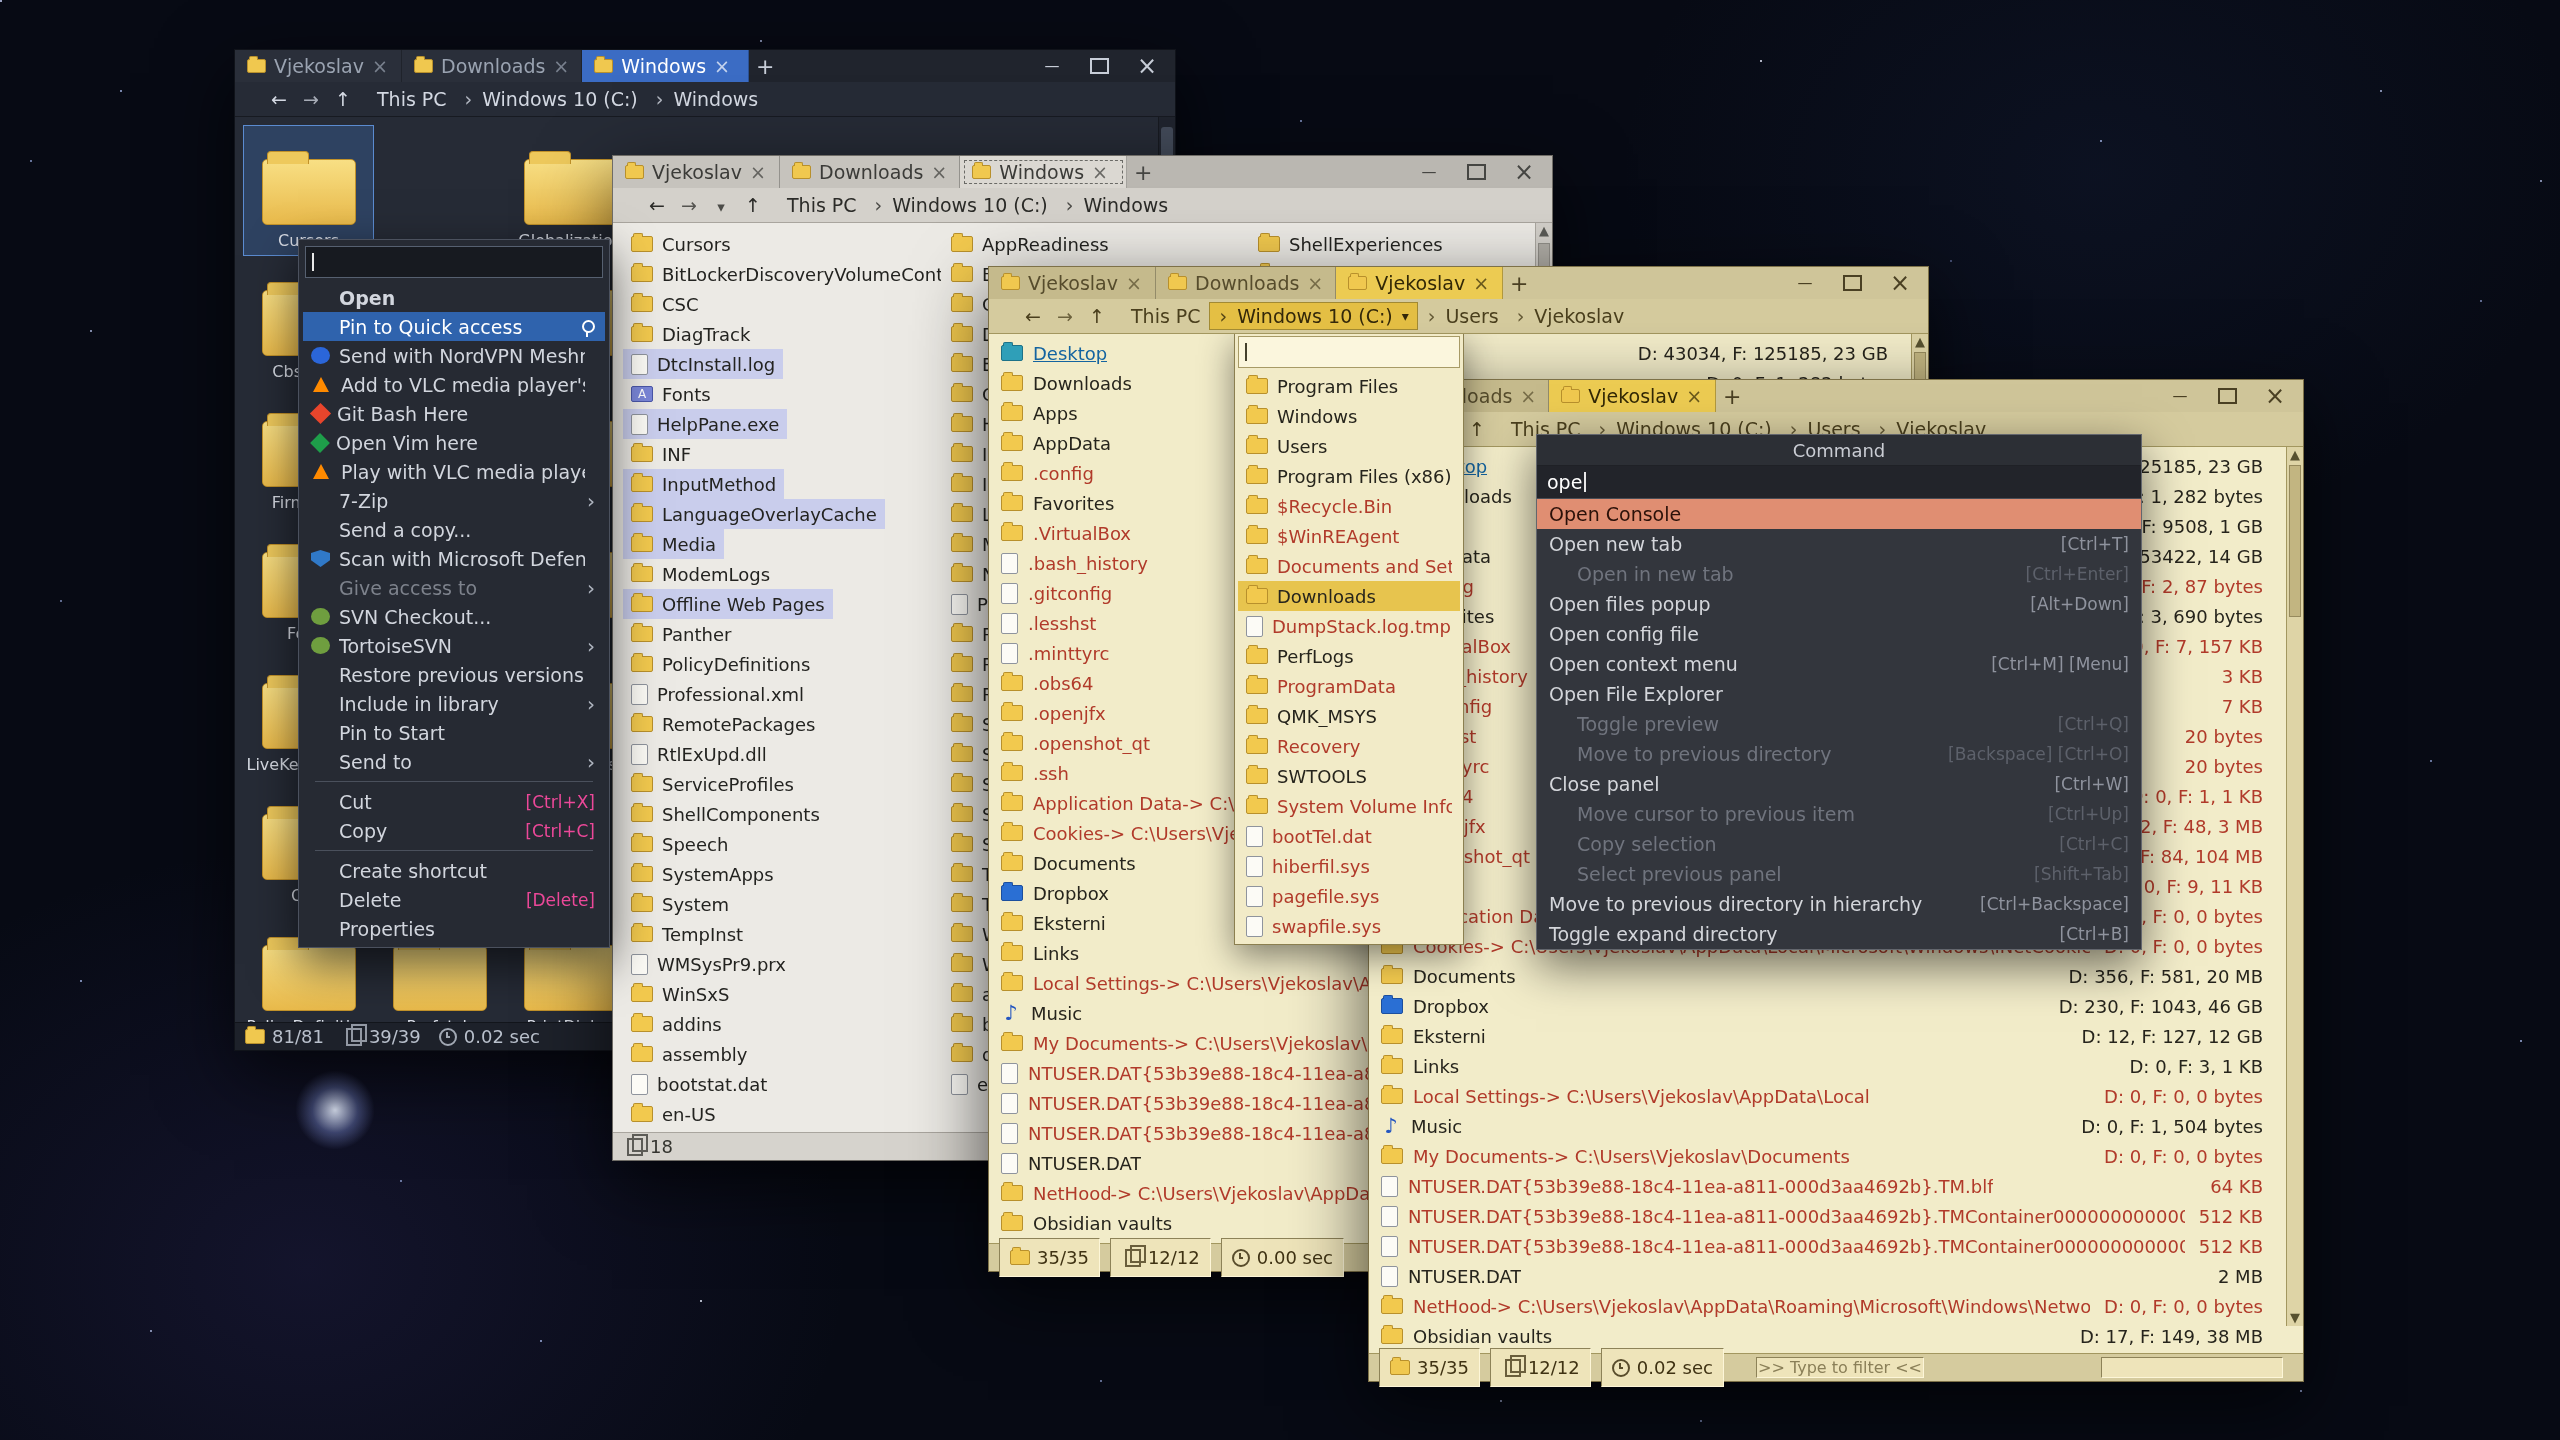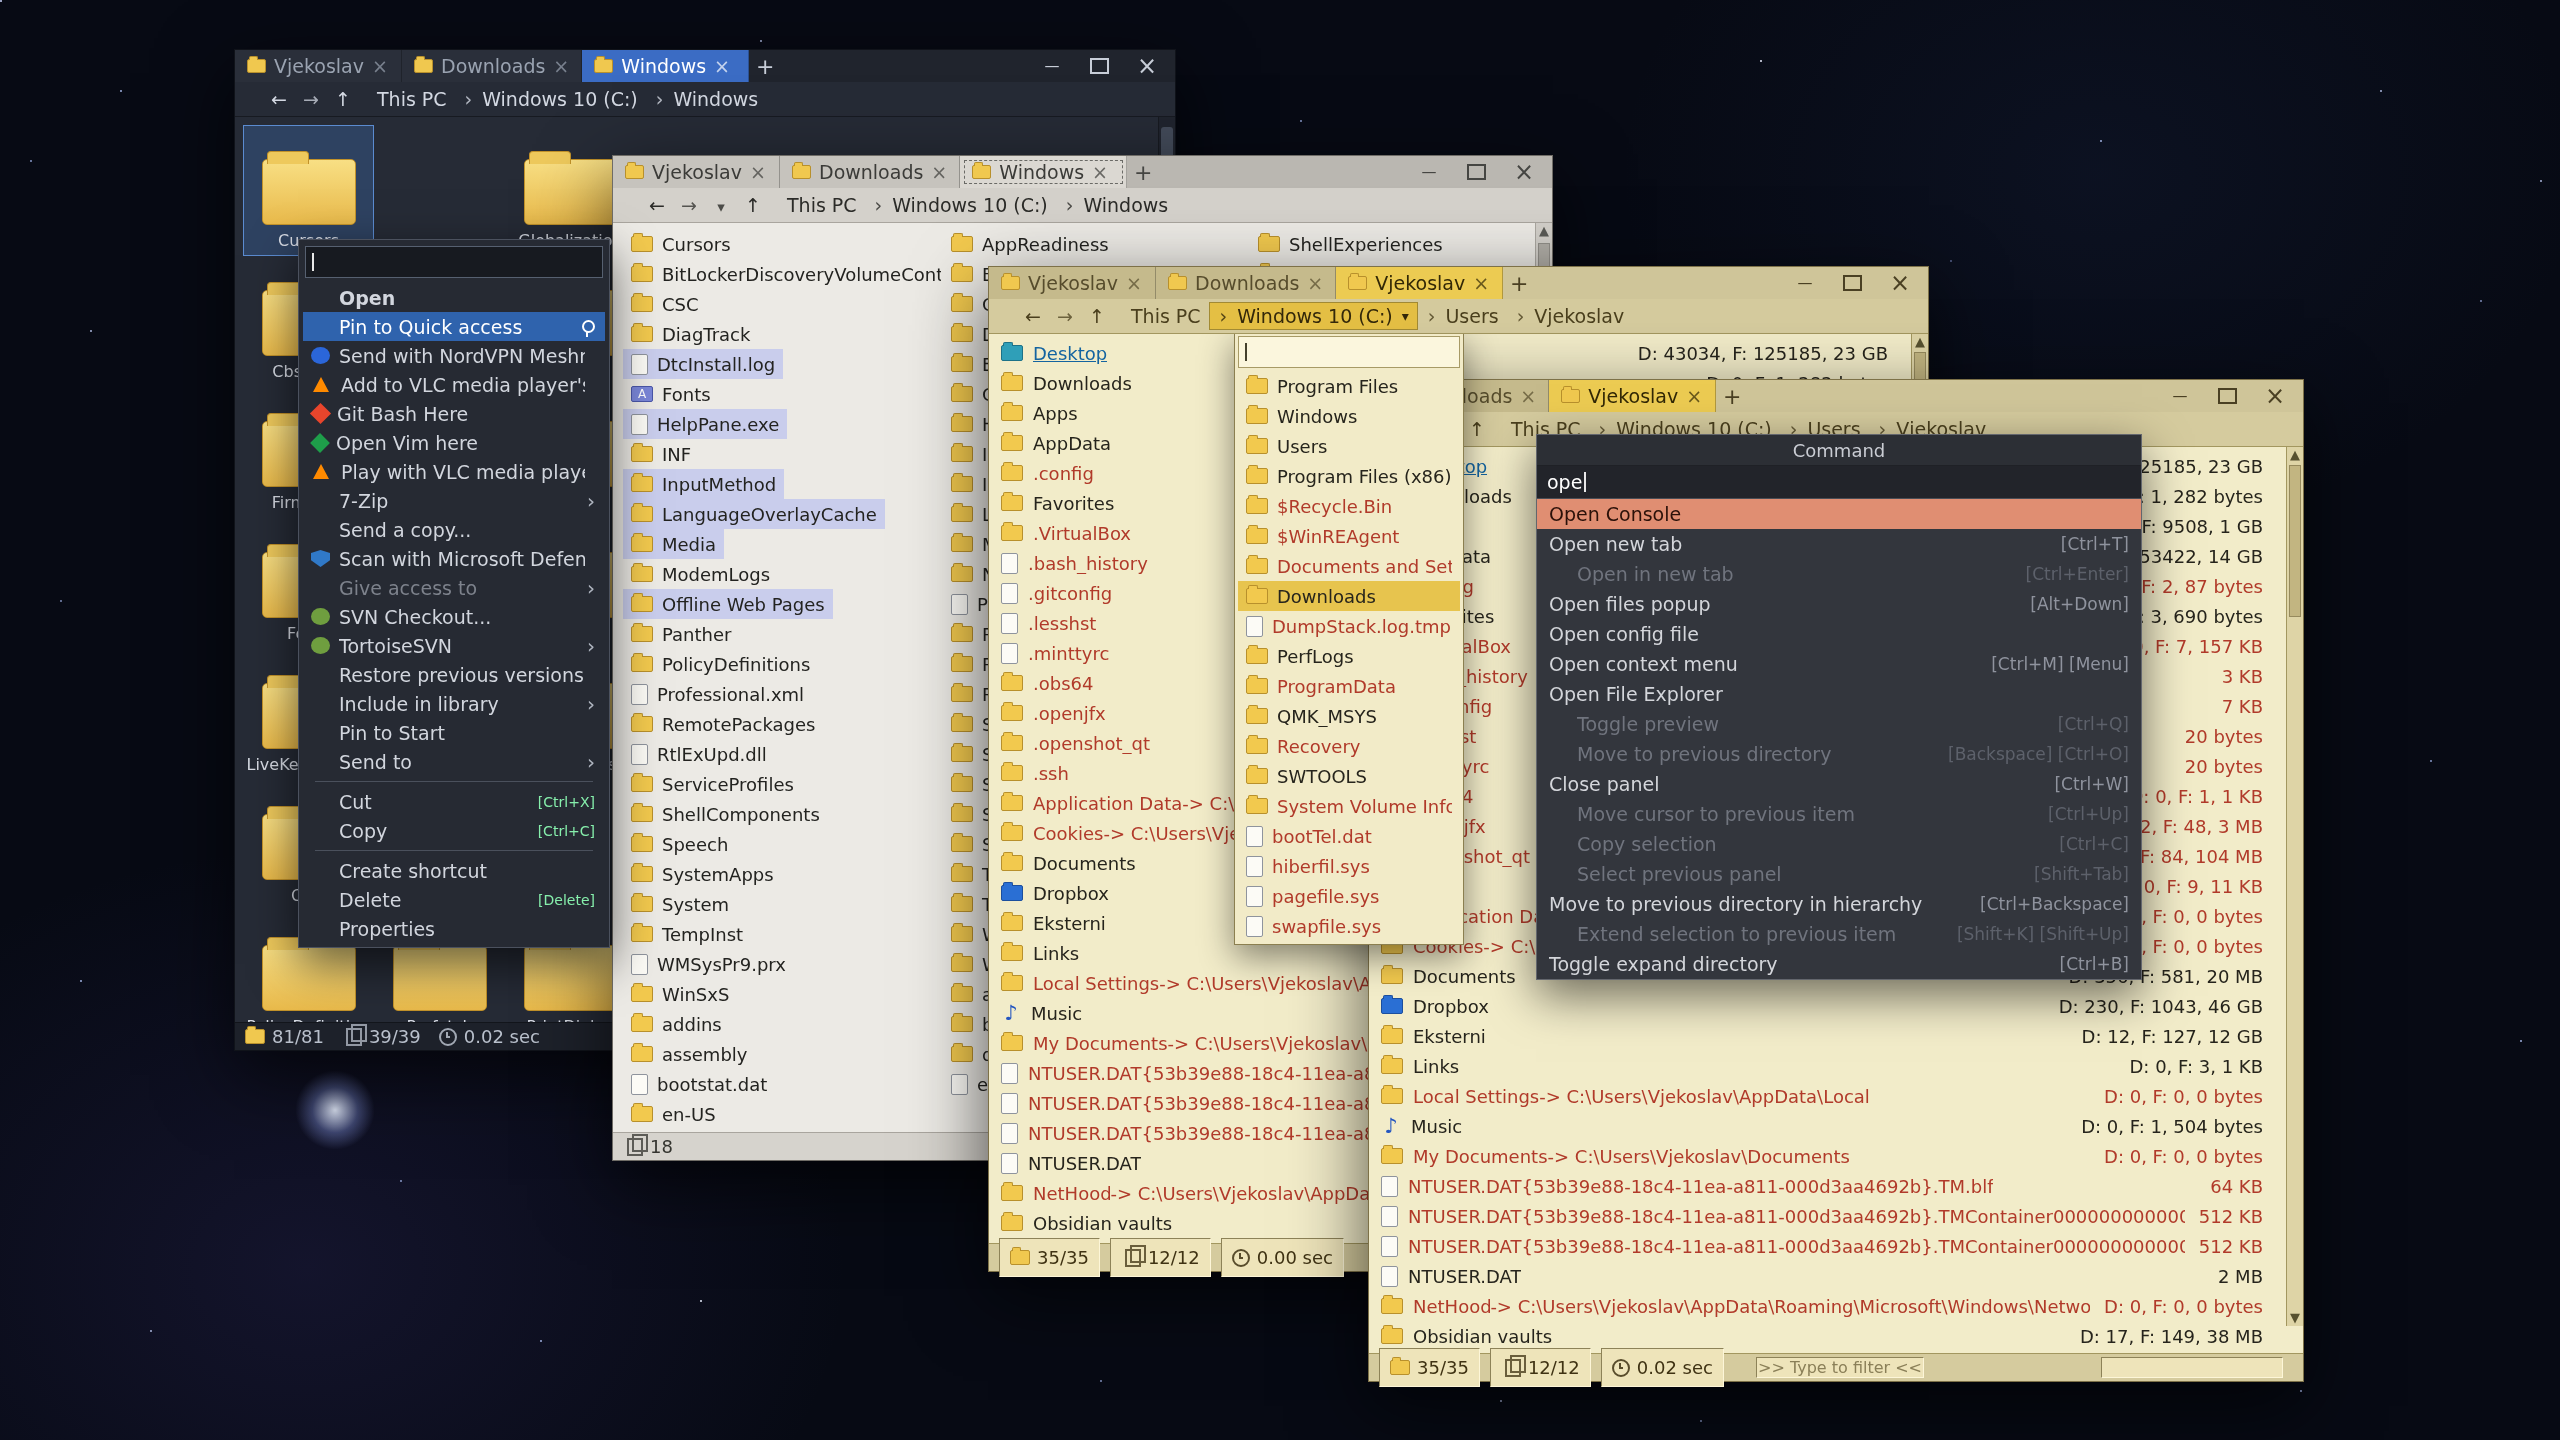--- a/index.html
+++ b/index.html
@@ -108,21 +108,21 @@
   .w1 .vscroll{background:#20242e;border-left:1px solid #171a21;}
   .w1 .sthumb{top:10px;height:170px;background:#434b5a;border-radius:3px;}
   
   .ctxmenu{position:absolute;left:63px;top:122px;width:302px;background:#262a33;border:1px solid #4b515e;
     box-shadow:0 16px 44px rgba(0,0,0,.6);z-index:35;padding:4px;color:#d2d6de;}
   .ctxinput{height:30px;background:#171a20;border:1px solid #566070;margin:2px 2px 5px;display:flex;align-items:center;padding:0 6px;}
   .caret{width:2px;height:18px;background:#e8e8e8;}
   .mi{height:29px;display:flex;align-items:center;padding:0 10px 0 8px;font-size:19px;}
   .mi-ico{width:19px;height:17px;margin-right:9px;visibility:hidden;flex:none;background:#888;}
   .mi-label{white-space:nowrap;overflow:hidden;}
-  .mi-key{margin-left:auto;color:#86efac;font-size:14px;padding-left:10px;flex:none;}
+  .mi-key{margin-left:auto;color:#ec4899;font-size:17px;padding-left:10px;flex:none;}
   .mi-arrow{display:none;color:#aeb4bf;font-size:20px;flex:none;}
   .mi-arrow::before{content:"›";}
   .mi.submenu .mi-arrow{display:block;}
   .mi-pin{display:none;margin-left:4px;width:9px;height:9px;border:2px solid #fff;border-radius:50%;position:relative;flex:none;}
   .mi-pin::after{content:"";position:absolute;left:2px;top:10px;width:2px;height:5px;background:#fff;}
   .mi.highlighted{background:#2f63ad;}
   .mi.highlighted .mi-label{color:#fff;}
   .mi.highlighted .mi-pin{display:block;}
   .mi.bold .mi-label{font-weight:bold;}
   .mi.disabled .mi-label{color:#7d828c;}
@@ -1434,23 +1434,19 @@
           <span class="pkeys">[Ctrl+C]</span>
         </div>
         <div class="prow disabled">
           <span class="plabel">Select previous panel</span>
           <span class="pkeys">[Shift+Tab]</span>
         </div>
         <div class="prow">
           <span class="plabel">Move to previous directory in hierarchy</span>
           <span class="pkeys">[Ctrl+Backspace]</span>
         </div>
-        <div class="prow disabled">
-          <span class="plabel">Extend selection to previous item</span>
-          <span class="pkeys">[Shift+K] [Shift+Up]</span>
-        </div>
         <div class="prow">
           <span class="plabel">Toggle expand directory</span>
           <span class="pkeys">[Ctrl+B]</span>
         </div>
       </div>
   </div>
 </section>
 
 </body></html>

